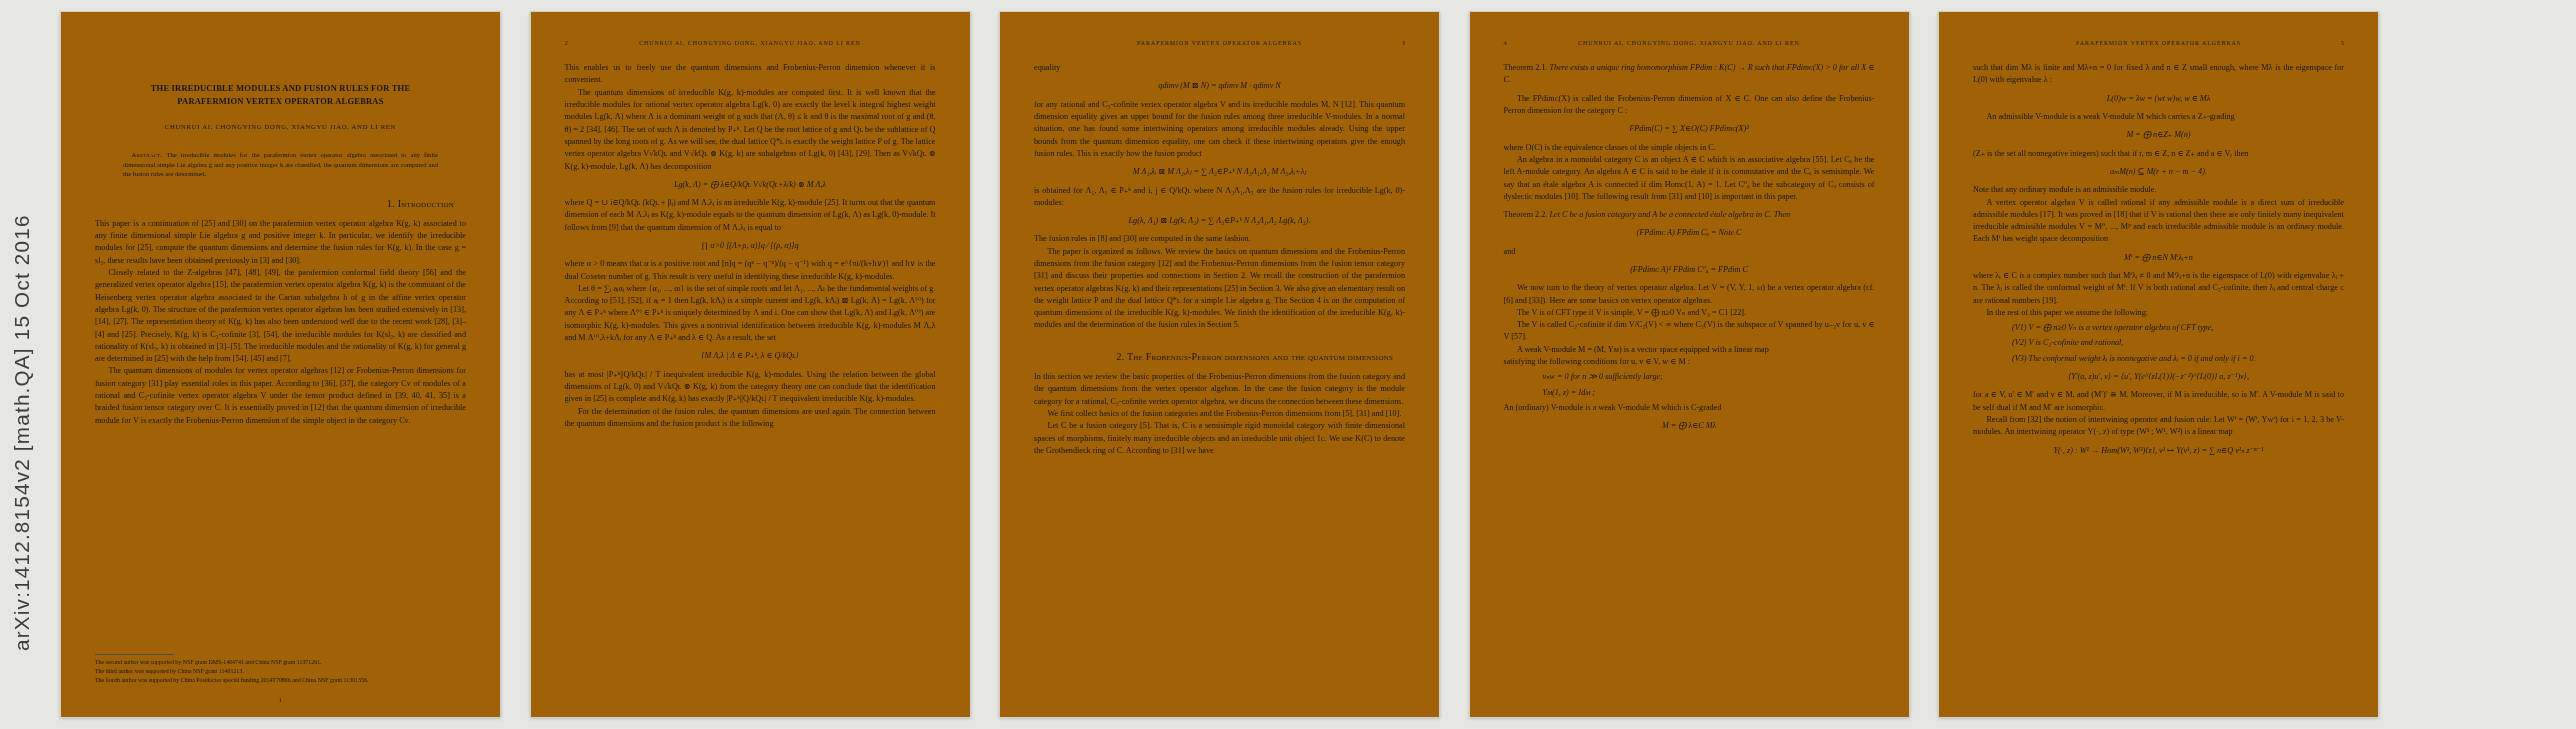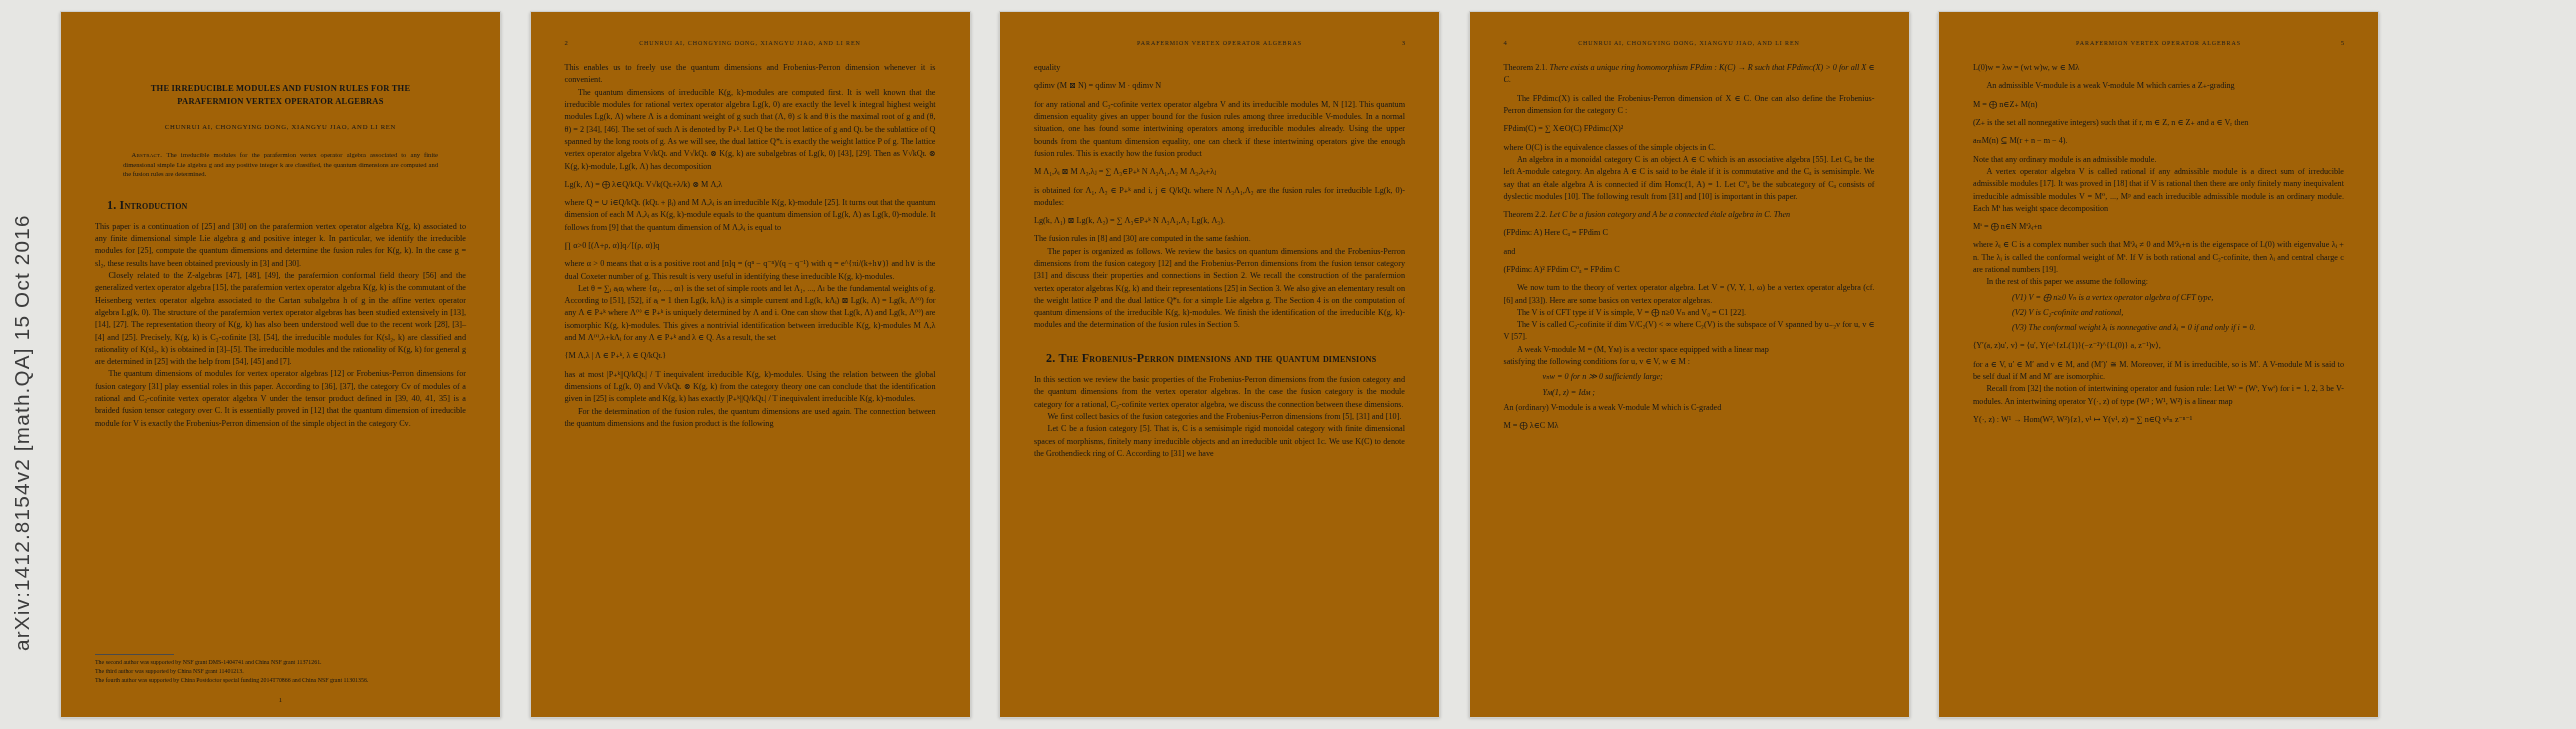--- a/index.html
+++ b/index.html
@@ -48,28 +48,28 @@
   .blk.authors{
     text-align:center;font-size:6.7px;letter-spacing:0.7px;
     margin:14.6px 0 0;text-indent:0;
   }
   .blk.abstract{
     margin:18px 28px 0;font-size:6.6px;line-height:1.42;
     text-align:justify;text-indent:8.5px;
   }
   .blk.abstract .lead{font-variant:small-caps;letter-spacing:0.2px;}
   .blk.section{
-    text-align:left;font-variant:small-caps;
-    font-size:12px;margin:17px 12px 7.3px;text-indent:0;letter-spacing:0.2px;font-weight:bold;
+    text-align:right;font-variant:small-caps;
+    font-size:10px;margin:17px 12px 7.3px;text-indent:0;letter-spacing:0.2px;
   }
   p.blk{margin:0;}
   .blk.para{text-indent:13.4px;}
   .blk.noindent{text-indent:0;}
   .blk.display{
-    
+    text-align:center;font-style:italic;
     margin:6px 0;white-space:pre-line;
   }
   .blk.condition{
     margin:3px 0 3px 39px;font-style:italic;text-align:left;
   }
   .blk.theorem{font-style:italic;margin:6px 0;text-indent:0;}
   .blk.theorem .lead{font-style:normal;font-weight:normal;}
   .footnotes{
     position:absolute;left:34px;right:34px;bottom:32px;
     font-size:5.9px;line-height:1.5;text-align:left;
@@ -157,21 +157,21 @@
       <span class="rh-center">CHUNRUI AI, CHONGYING DONG, XIANGYU JIAO, AND LI REN</span>
       <span class="rh-side right"></span>
     </div>
     <div class="content">
         <p class="blk theorem"><span class="lead">Theorem 2.1. </span>There exists a unique ring homomorphism FPdim : K(C) → R such that FPdimᴄ(X) &gt; 0 for all X ∈ C.</p>
         <p class="blk para">The FPdimᴄ(X) is called the Frobenius-Perron dimension of X ∈ C. One can also define the Frobenius-Perron dimension for the category C :</p>
         <div class="blk display">FPdim(C) = ∑ X∈O(C)  FPdimᴄ(X)²</div>
         <p class="blk para noindent">where O(C) is the equivalence classes of the simple objects in C.</p>
         <p class="blk para">An algebra in a monoidal category C is an object A ∈ C which is an associative algebra [55]. Let Cₐ be the left A-module category. An algebra A ∈ C is said to be étale if it is commutative and the Cₐ is semisimple. We say that an étale algebra A is connected if dim Homᴄ(1, A) = 1. Let C⁰ₐ be the subcategory of Cₐ consists of dyslectic modules [10]. The following result from [31] and [10] is important in this paper.</p>
         <p class="blk theorem"><span class="lead">Theorem 2.2. </span>Let C be a fusion category and A be a connected étale algebra in C. Then</p>
-        <div class="blk display">(FPdimᴄ A) Here Cₐ = FPdim C</div>
+        <div class="blk display">(FPdimᴄ A) FPdim Cₐ = Note C</div>
         <p class="blk para noindent">and</p>
         <div class="blk display">(FPdimᴄ A)² FPdim C⁰ₐ = FPdim C</div>
         <p class="blk para">We now turn to the theory of vertex operator algebra. Let V = (V, Y, 1, ω) be a vertex operator algebra (cf. [6] and [33]). Here are some basics on vertex operator algebras.</p>
         <p class="blk para">The V is of CFT type if V is simple, V = ⨁ n≥0 Vₙ and V₀ = C1 [22].</p>
         <p class="blk para">The V is called C₂-cofinite if dim V/C₂(V) &lt; ∞ where C₂(V) is the subspace of V spanned by u₋₂v for u, v ∈ V [57].</p>
         <p class="blk para">A weak V-module M = (M, Yᴍ) is a vector space equipped with a linear map</p>
         <p class="blk para noindent">satisfying the following conditions for u, v ∈ V, w ∈ M :</p>
         <div class="blk condition">vₙw = 0  for  n ≫ 0  sufficiently large;</div>
         <div class="blk condition">Yᴍ(1, z) = Idᴍ ;</div>
         <p class="blk para noindent">An (ordinary) V-module is a weak V-module M which is C-graded</p>
@@ -179,20 +179,21 @@
       </div>
   </div>
 
   <div class="page">
     <div class="running-head">
       <span class="rh-side"></span>
       <span class="rh-center">PARAFERMION VERTEX OPERATOR ALGEBRAS</span>
       <span class="rh-side right">5</span>
     </div>
     <div class="content">
+        <p class="blk para noindent">such that dim Mλ is finite and Mλ+n = 0 for fixed λ and n ∈ Z small enough, where Mλ is the eigenspace for L(0) with eigenvalue λ :</p>
         <div class="blk display">L(0)w = λw = (wt w)w,   w ∈ Mλ</div>
         <p class="blk para">An admissible V-module is a weak V-module M which carries a Z₊-grading</p>
         <div class="blk display">M = ⨁ n∈Z₊  M(n)</div>
         <p class="blk para noindent">(Z₊ is the set all nonnegative integers) such that if r, m ∈ Z, n ∈ Z₊ and a ∈ Vᵣ then</p>
         <div class="blk display">aₘM(n) ⊆ M(r + n − m − 4).</div>
         <p class="blk para noindent">Note that any ordinary module is an admissible module.</p>
         <p class="blk para">A vertex operator algebra V is called rational if any admissible module is a direct sum of irreducible admissible modules [17]. It was proved in [18] that if V is rational then there are only finitely many inequivalent irreducible admissible modules V = M⁰, ..., Mᵖ and each irreducible admissible module is an ordinary module. Each Mⁱ has weight space decomposition</p>
         <div class="blk display">Mⁱ = ⨁ n∈N  Mⁱλᵢ+n</div>
         <p class="blk para noindent">where λᵢ ∈ C is a complex number such that Mⁱλᵢ ≠ 0 and Mⁱλᵢ+n is the eigenspace of L(0) with eigenvalue λᵢ + n. The λᵢ is called the conformal weight of Mⁱ. If V is both rational and C₂-cofinite, then λᵢ and central charge c are rational numbers [19].</p>
         <p class="blk para">In the rest of this paper we assume the following:</p>

